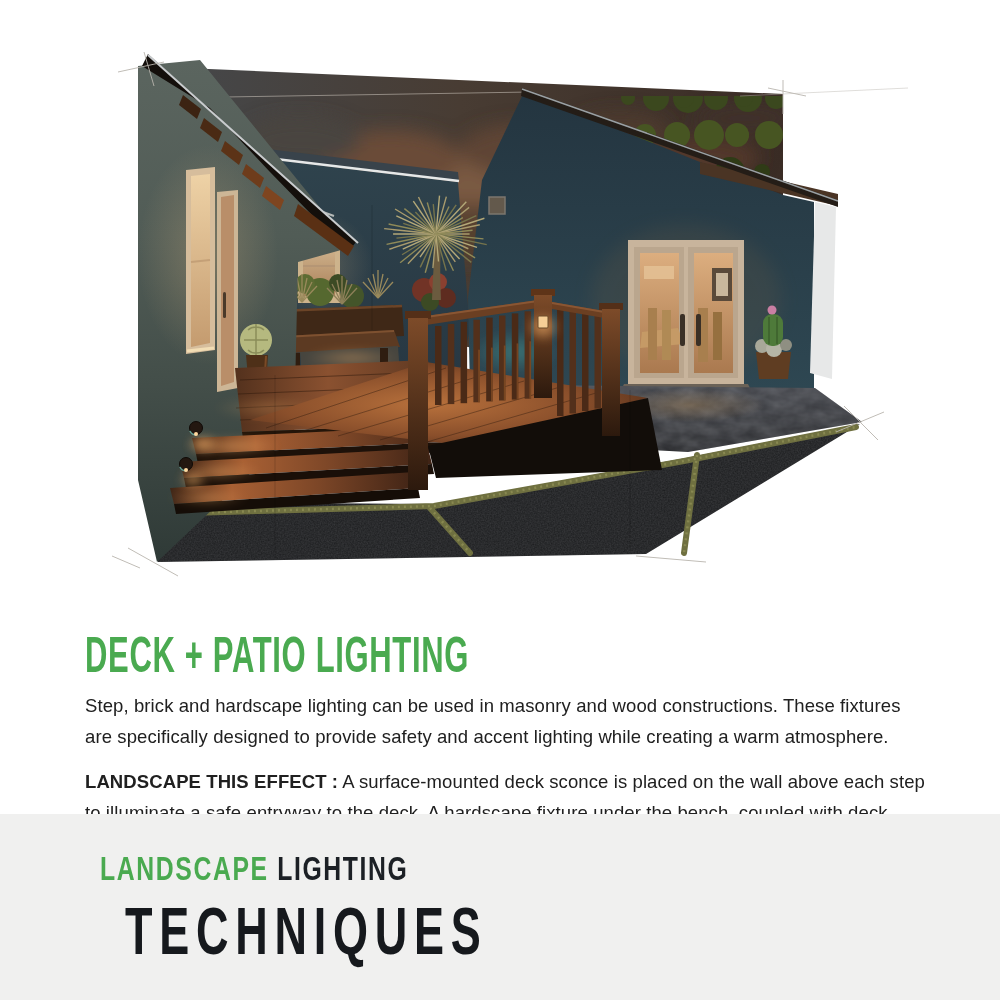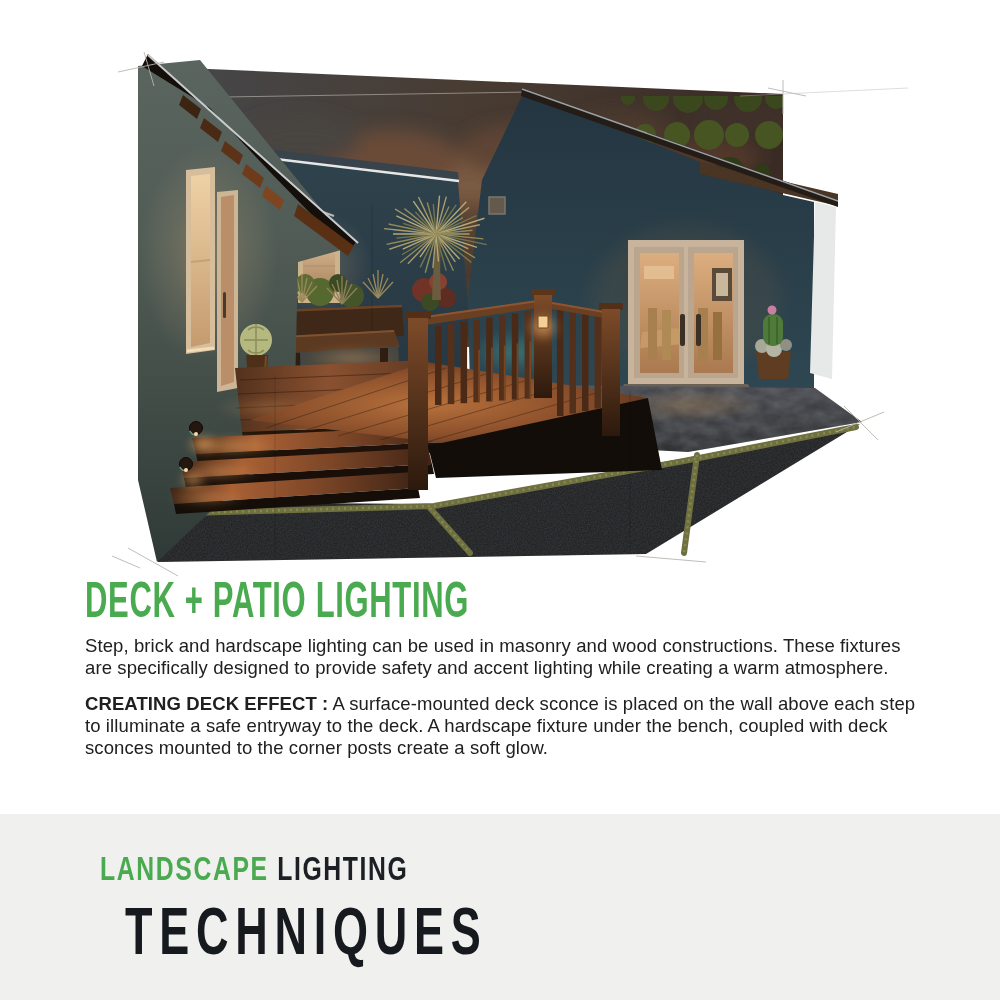--- a/index.html
+++ b/index.html
@@ -1,22 +1,22 @@
 <!DOCTYPE html>
 <html><head>
 <meta charset="utf-8">
 <style>
   html,body{margin:0;padding:0;}
   body{width:1000px;height:1000px;background:#ffffff;font-family:"Liberation Sans",sans-serif;}
   .page{position:relative;width:1000px;height:1000px;background:#ffffff;overflow:hidden;}
   .art{position:absolute;left:0;top:0;width:1000px;height:582px;}
-  .copy{position:absolute;left:85px;top:575px;width:850px;}
+  .copy{position:absolute;left:85px;top:630px;width:850px;}
   .copy h1{margin:0 0 13px 0;font-size:47px;line-height:1;font-weight:bold;color:#4aaa50;
            letter-spacing:1px;transform:scaleX(.66) scaleY(1.05);transform-origin:left top;white-space:nowrap;}
-  .copy p{margin:0 0 14px 0;width:845px;font-size:18.5px;line-height:22px;color:#202020;letter-spacing:.1px;}
+  .copy p{margin:0 0 14px 0;width:845px;font-size:18.5px;line-height:31px;color:#202020;letter-spacing:.1px;}
   .copy p .lead{font-weight:bold;}
   .footer{position:absolute;left:0;top:814px;width:1000px;height:186px;background:#f0f0ef;text-align:left;}
   .brand1{margin-top:37px;font-size:31px;font-weight:bold;letter-spacing:2px;white-space:nowrap;
           transform:scaleX(.8) scaleY(1.05);transform-origin:center top;}
   .brand1 .green{color:#4aaa50;}
   .brand1 .dark{color:#1c2025;}
   .brand2{margin-top:6px;font-size:60px;font-weight:bold;letter-spacing:9px;color:#16191d;white-space:nowrap;
           transform:scaleX(.75) scaleY(1.1);transform-origin:center top;}
 </style>
 </head>
@@ -467,21 +467,21 @@
       <line x1="275" y1="375" x2="275" y2="558"></line>
           <line x1="630" y1="390" x2="630" y2="548"></line>
           <line x1="372" y1="205" x2="372" y2="330"></line>
     </g>
   </svg>
   </div>
 
   <section class="copy">
     <h1>DECK + PATIO LIGHTING</h1>
     <p>Step, brick and hardscape lighting can be used in masonry and wood constructions. These fixtures are specifically designed to provide safety and accent lighting while creating a warm atmosphere.</p>
-    <p><span class="lead">CREATING DECK EFFECT :</span><span> A surface-mounted deck sconce is placed on the wall above each step to illuminate a safe entryway to the deck. A hardscape fixture under the bench, coupled with deck sconces mounted to the corner posts create a soft glow.</span></p>
+    <p><span class="lead">LANDSCAPE THIS EFFECT :</span><span> A surface-mounted deck sconce is placed on the wall above each step to illuminate a safe entryway to the deck. A hardscape fixture under the bench, coupled with deck sconces mounted to the corner posts create a soft glow.</span></p>
   </section>
 
   <footer class="footer">
     <div class="brand1"><span class="green">LANDSCAPE</span> <span class="dark">LIGHTING</span></div>
     <div class="brand2">TECHNIQUES</div>
   </footer>
 
 </div>
 
 </body></html>

